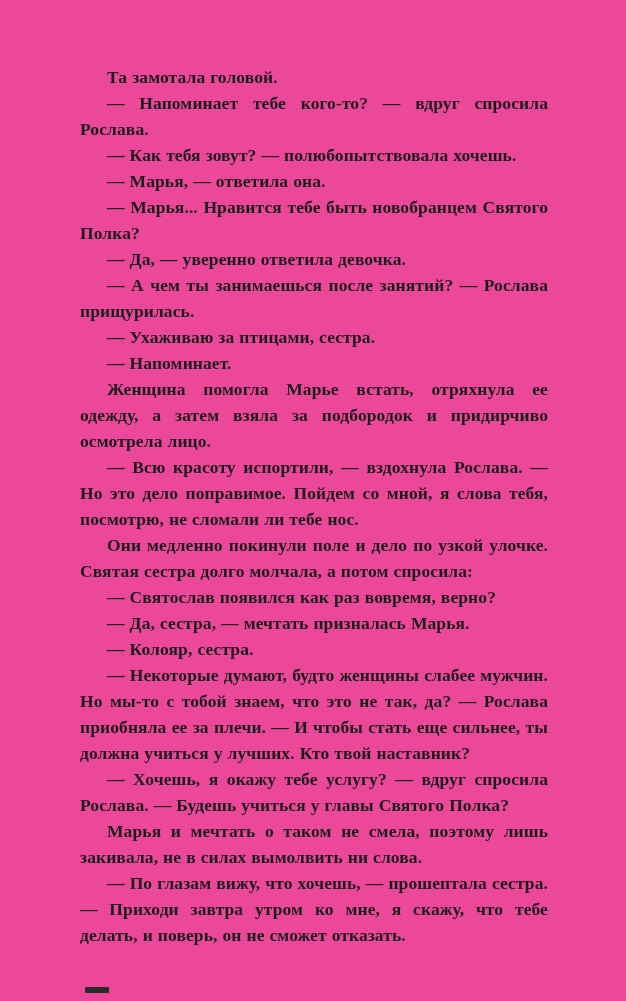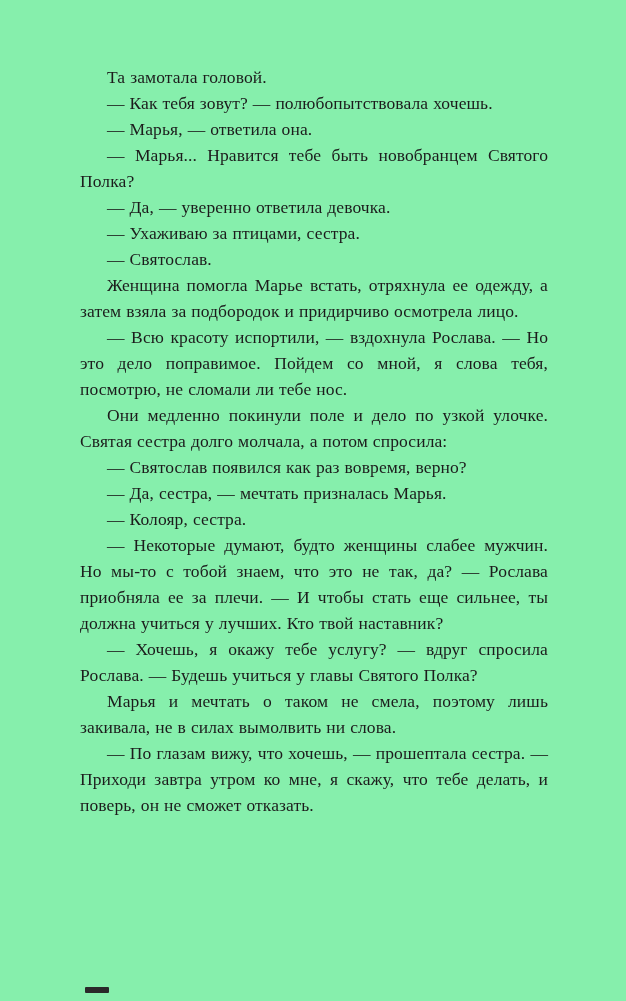--- a/index.html
+++ b/index.html
@@ -4,26 +4,27 @@
 <style>
   html, body {
     margin: 0;
     padding: 0;
     background: #ffffff;
   }
   .book-page {
     position: relative;
     width: 626px;
     height: 1001px;
-    background: #86efac;
+    background: #ec4899;
     box-sizing: border-box;
     padding: 64px 78px 0 80px;
     overflow: hidden;
     font-family: "Liberation Serif", "DejaVu Serif", serif;
     color: #1c1c1c;
+    font-weight: bold;
   }
   .text-block {
     width: 100%;
   }
   .para {
     margin: 0;
     font-size: 17.5px;
     line-height: 26px;
     text-align: justify;
     text-indent: 27px;
@@ -39,26 +40,28 @@
     background: #2a2a2a;
     border-radius: 1px;
   }
 </style>
 </head>
 <body>
 
 <div class="book-page">
   <div class="text-block">
       <p class="para">Та замотала головой.</p>
+      <p class="para">— Напоминает тебе кого-то? — вдруг спросила Рослава.</p>
       <p class="para">— Как тебя зовут? — полюбопытствовала хочешь.</p>
       <p class="para">— Марья, — ответила она.</p>
       <p class="para">— Марья... Нравится тебе быть новобранцем Святого Полка?</p>
       <p class="para">— Да, — уверенно ответила девочка.</p>
+      <p class="para">— А чем ты занимаешься после занятий? — Рослава прищурилась.</p>
       <p class="para">— Ухаживаю за птицами, сестра.</p>
-      <p class="para">— Святослав.</p>
+      <p class="para">— Напоминает.</p>
       <p class="para">Женщина помогла Марье встать, отряхнула ее одежду, а затем взяла за подбородок и придирчиво осмотрела лицо.</p>
       <p class="para">— Всю красоту испортили, — вздохнула Рослава. — Но это дело поправимое. Пойдем со мной, я слова тебя, посмотрю, не сломали ли тебе нос.</p>
       <p class="para">Они медленно покинули поле и дело по узкой улочке. Святая сестра долго молчала, а потом спросила:</p>
       <p class="para">— Святослав появился как раз вовремя, верно?</p>
       <p class="para">— Да, сестра, — мечтать призналась Марья.</p>
       <p class="para">— Колояр, сестра.</p>
       <p class="para">— Некоторые думают, будто женщины слабее мужчин. Но мы-то с тобой знаем, что это не так, да? — Рослава приобняла ее за плечи. — И чтобы стать еще сильнее, ты должна учиться у лучших. Кто твой наставник?</p>
       <p class="para">— Хочешь, я окажу тебе услугу? — вдруг спросила Рослава. — Будешь учиться у главы Святого Полка?</p>
       <p class="para">Марья и мечтать о таком не смела, поэтому лишь закивала, не в силах вымолвить ни слова.</p>
       <p class="para">— По глазам вижу, что хочешь, — прошептала сестра. — Приходи завтра утром ко мне, я скажу, что тебе делать, и поверь, он не сможет отказать.</p>

